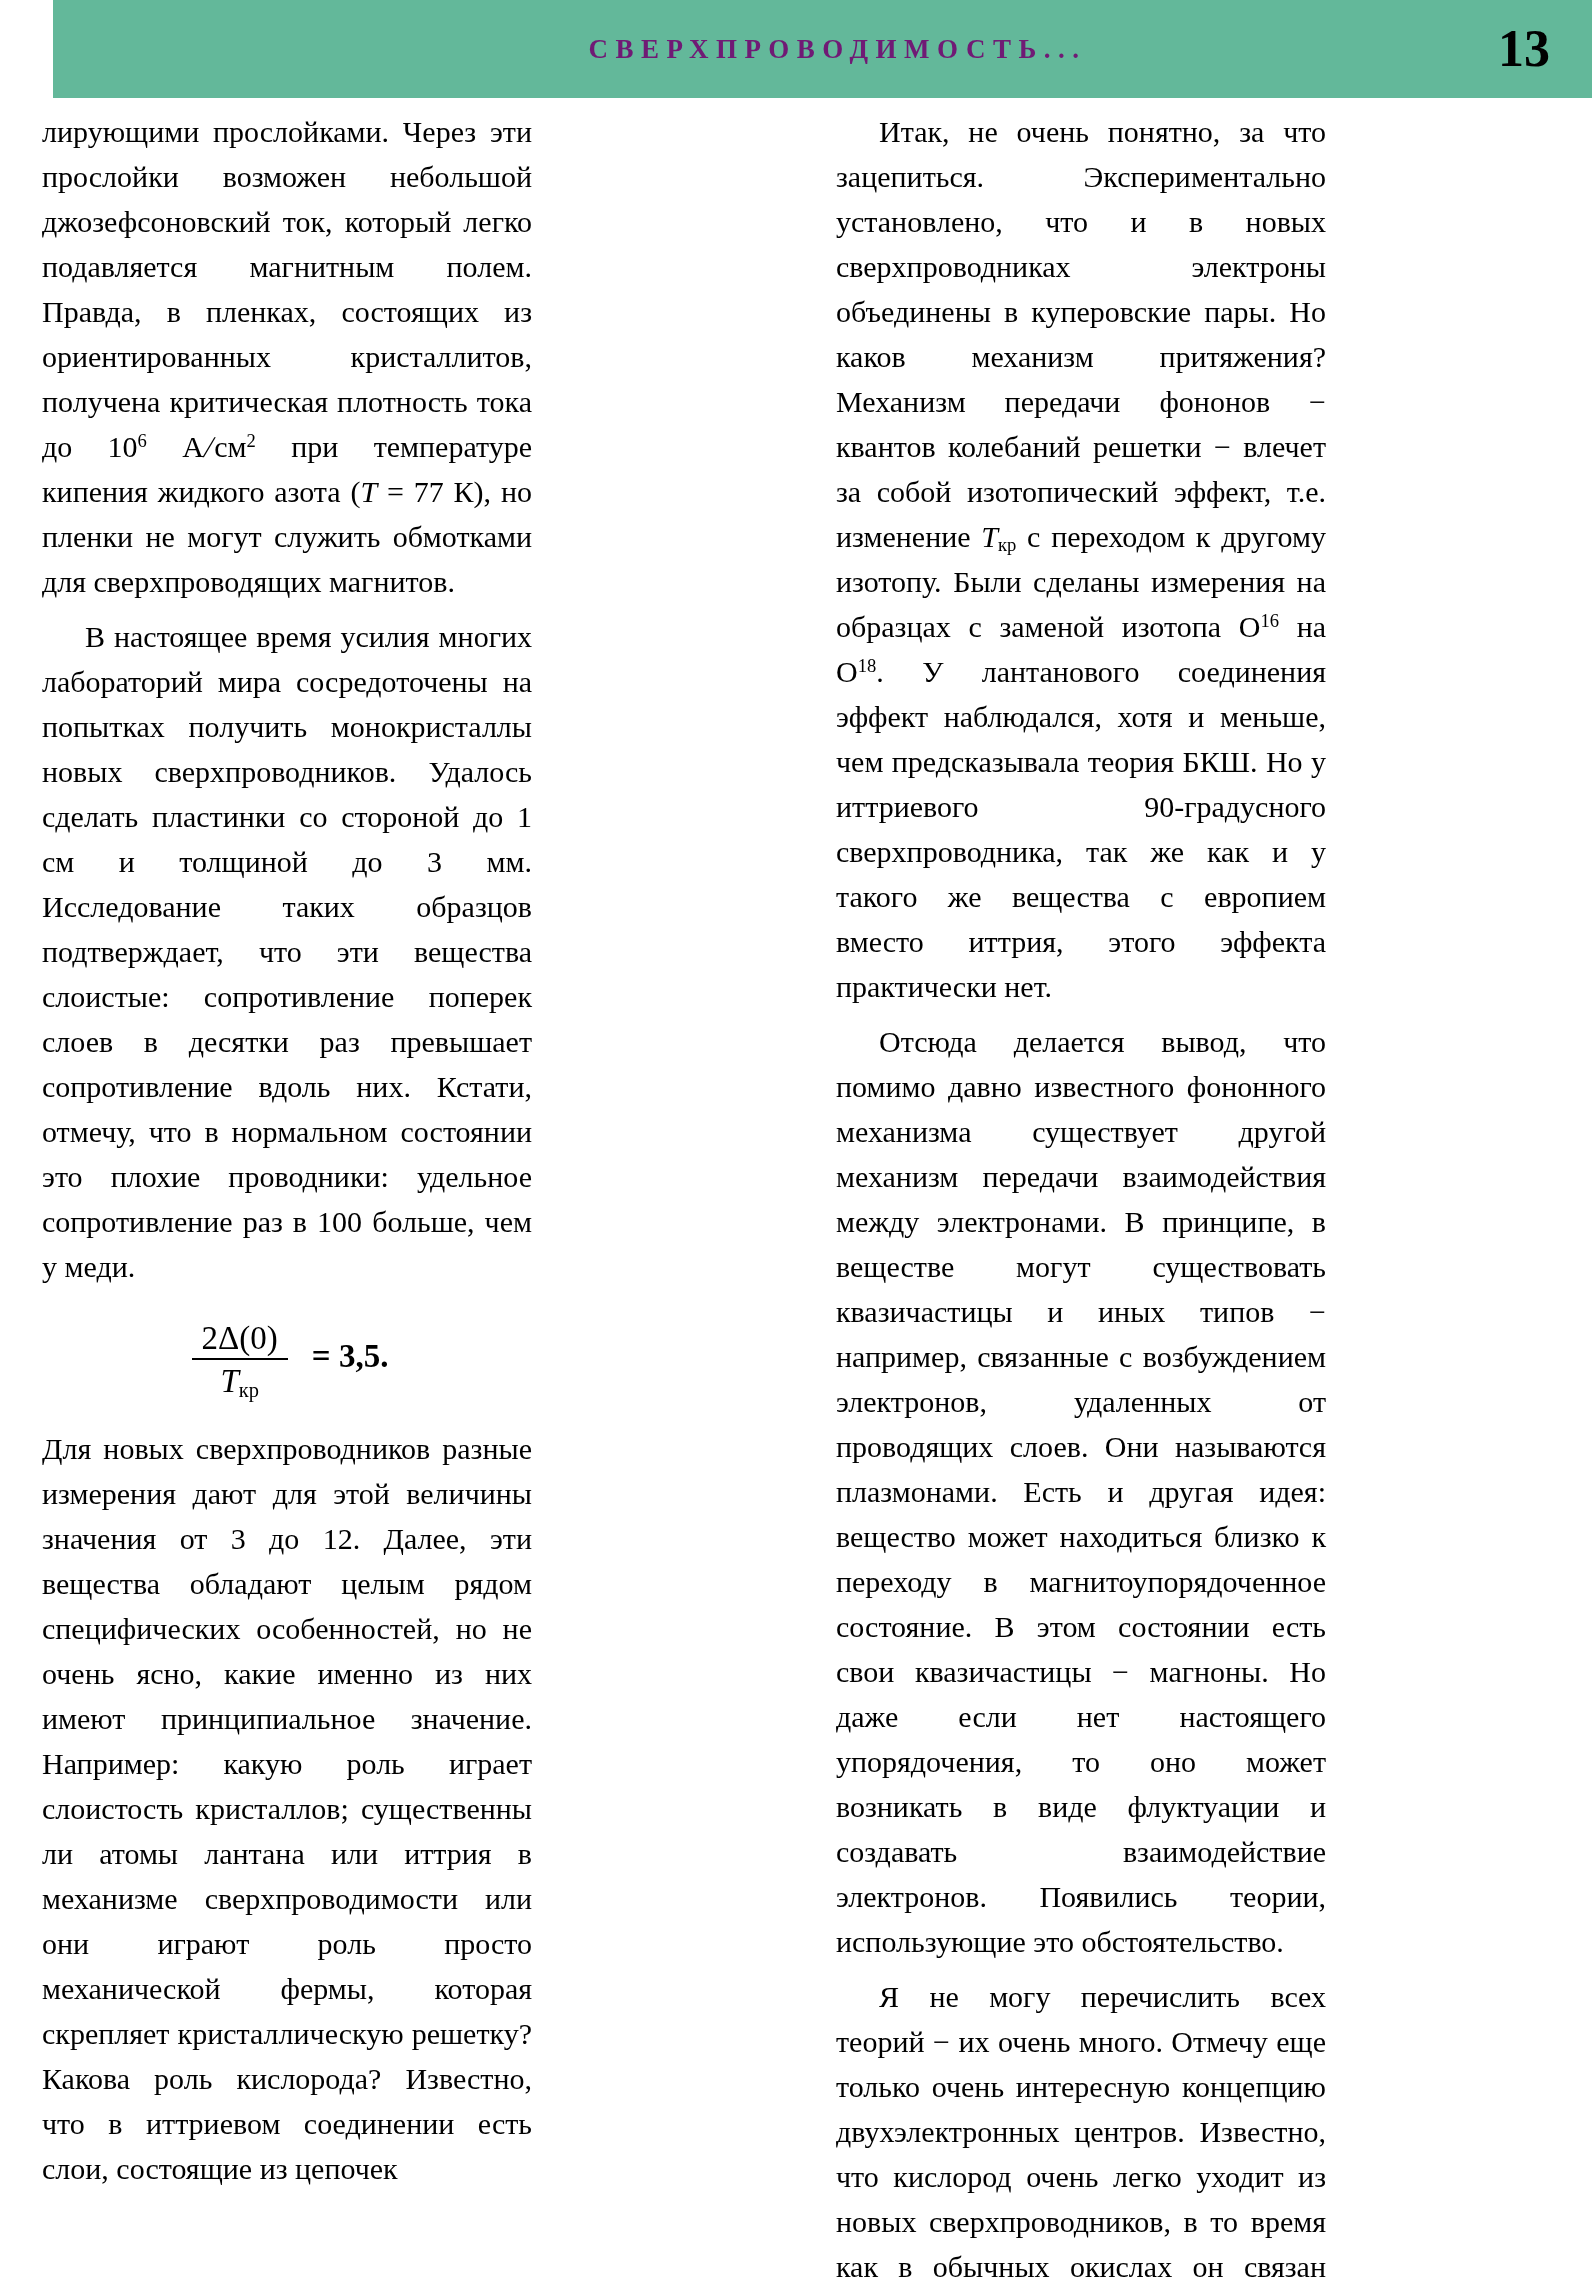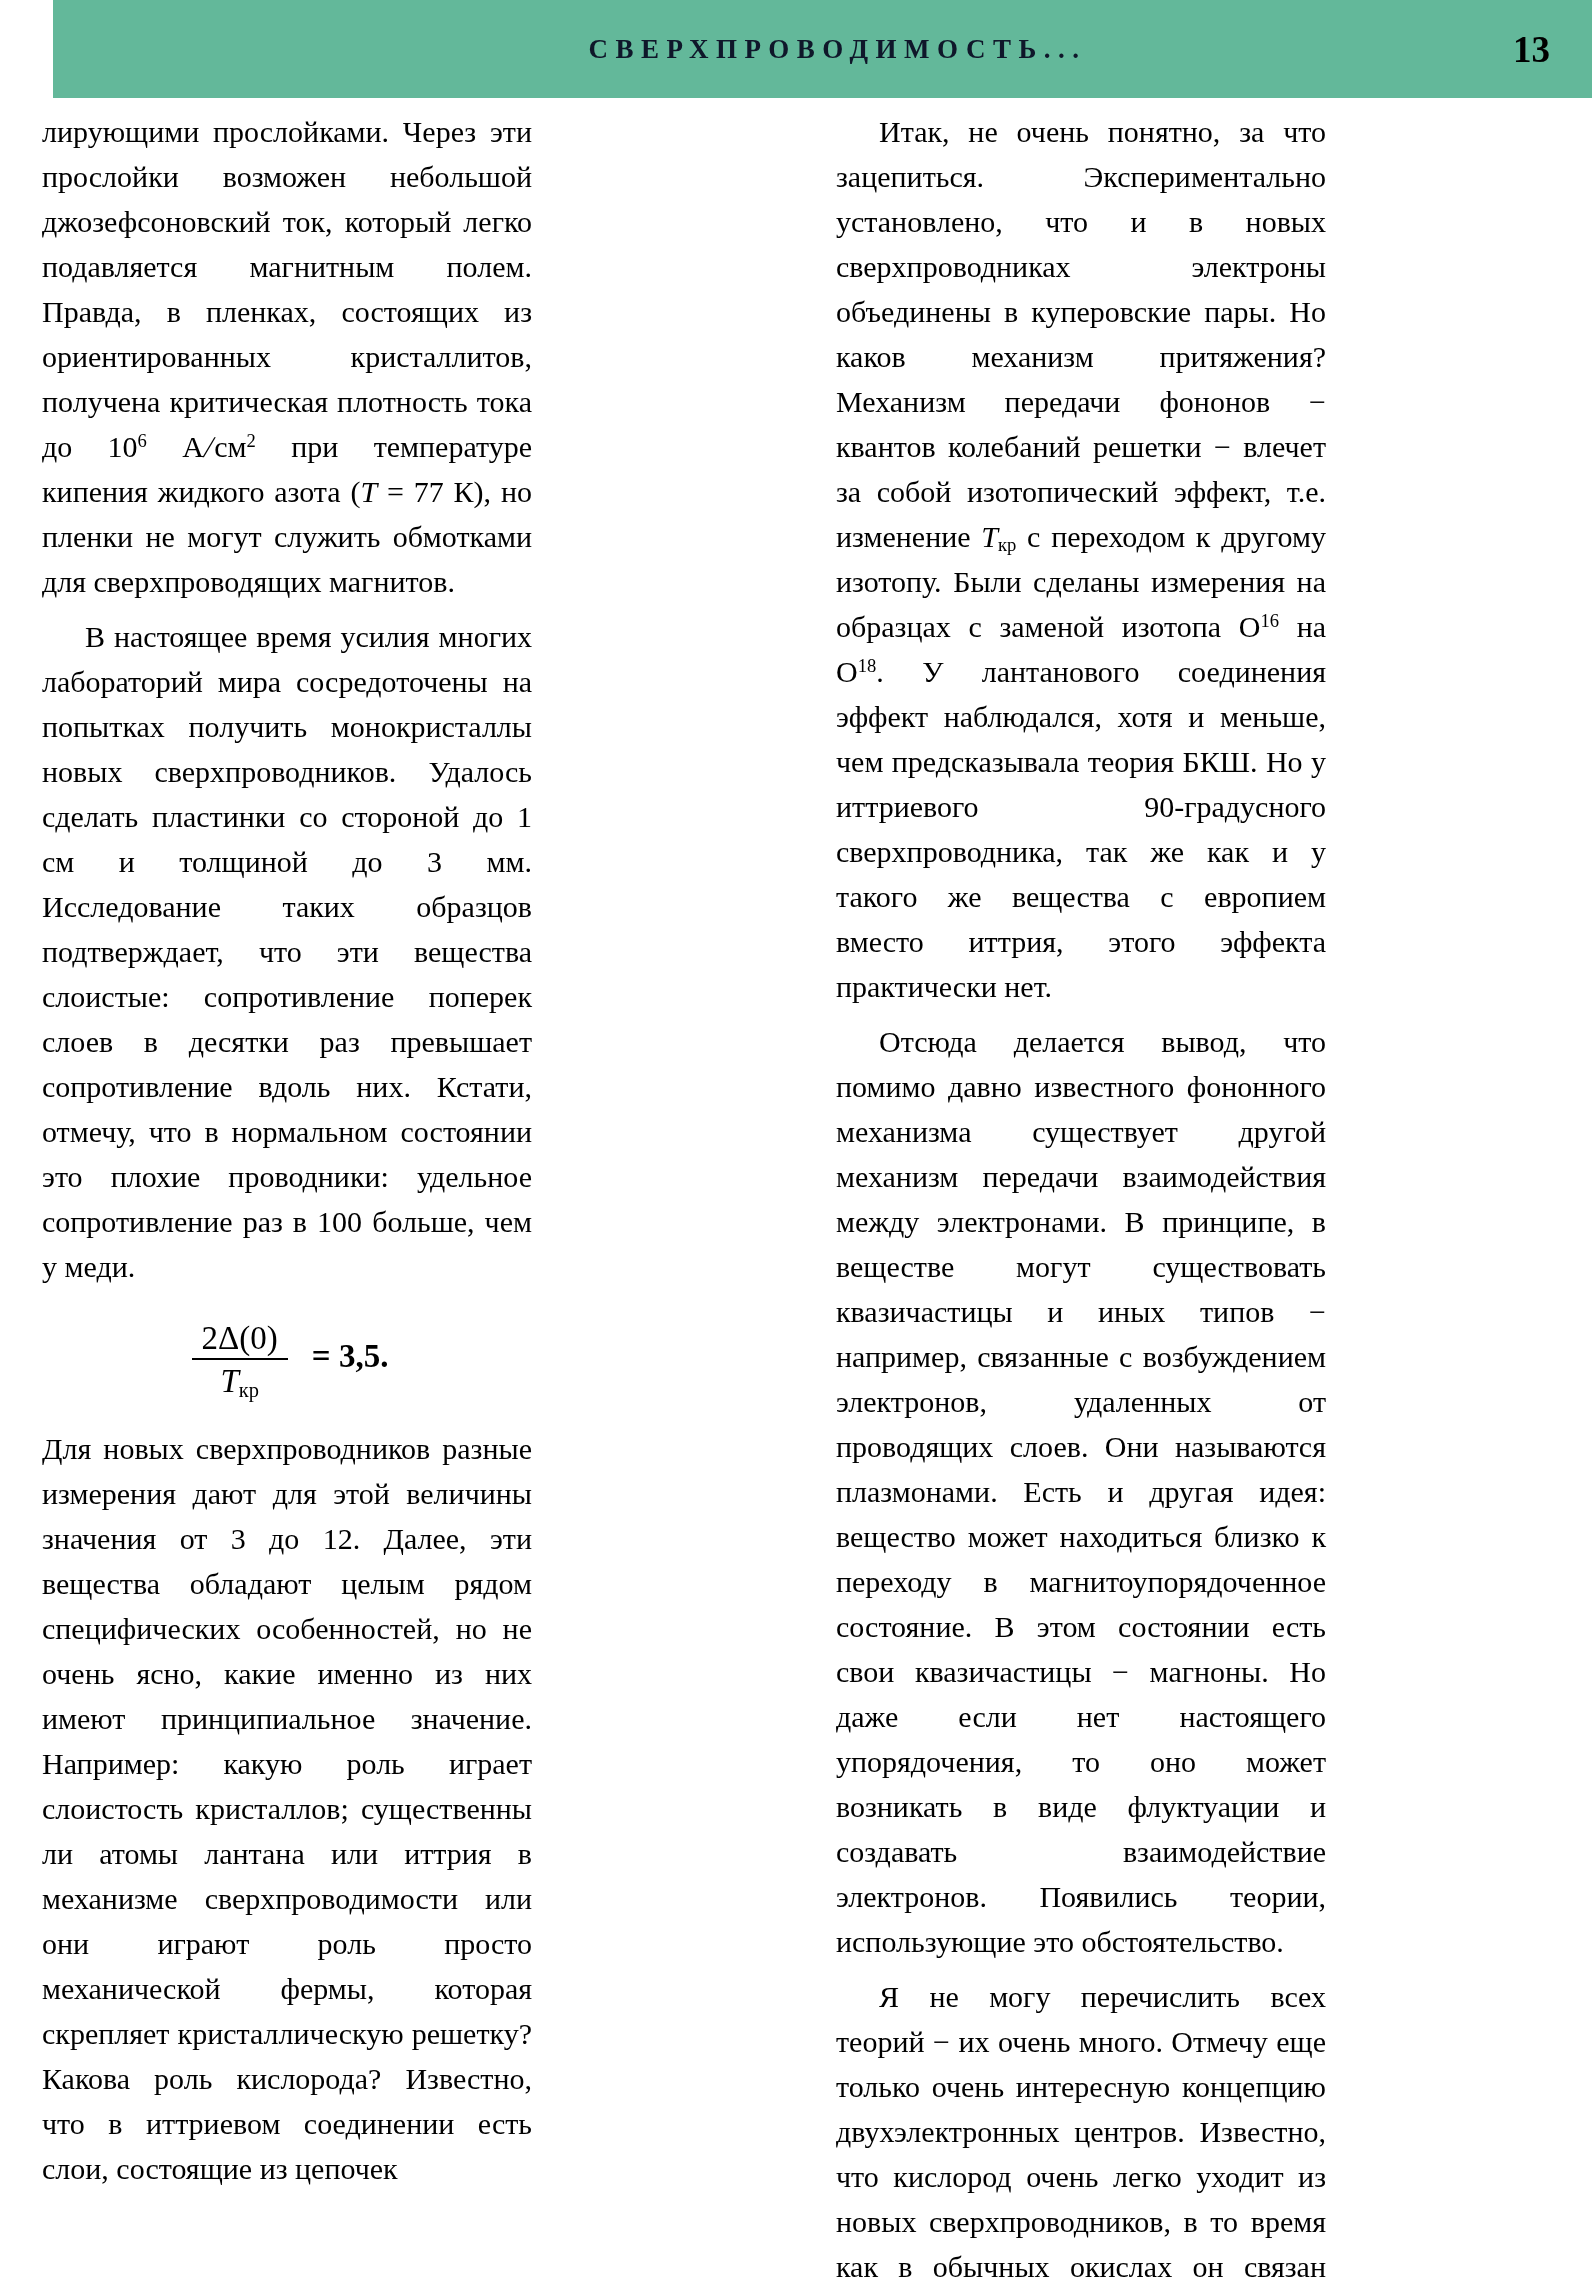--- a/index.html
+++ b/index.html
@@ -35,32 +35,32 @@
     position: absolute;
     left: 0;
     right: 0;
     top: 50%;
     transform: translateY(-50%);
     text-align: center;
     font-family: "Liberation Serif", "DejaVu Serif", serif;
     font-weight: bold;
     font-size: 27px;
     letter-spacing: 7.5px;
-    color: #0f172a;
+    color: #701a75;
     padding-left: 30px;
     white-space: nowrap;
   }
   .folio {
     position: absolute;
     right: 42px;
     top: 50%;
     transform: translateY(-50%);
     font-family: "Liberation Serif", "DejaVu Serif", serif;
     font-weight: bold;
-    font-size: 37px;
+    font-size: 52px;
     color: #000000;
     line-height: 1;
   }
 
   
   .columns {
     position: absolute;
     left: 0;
     top: 109px;
     width: 1592px;

